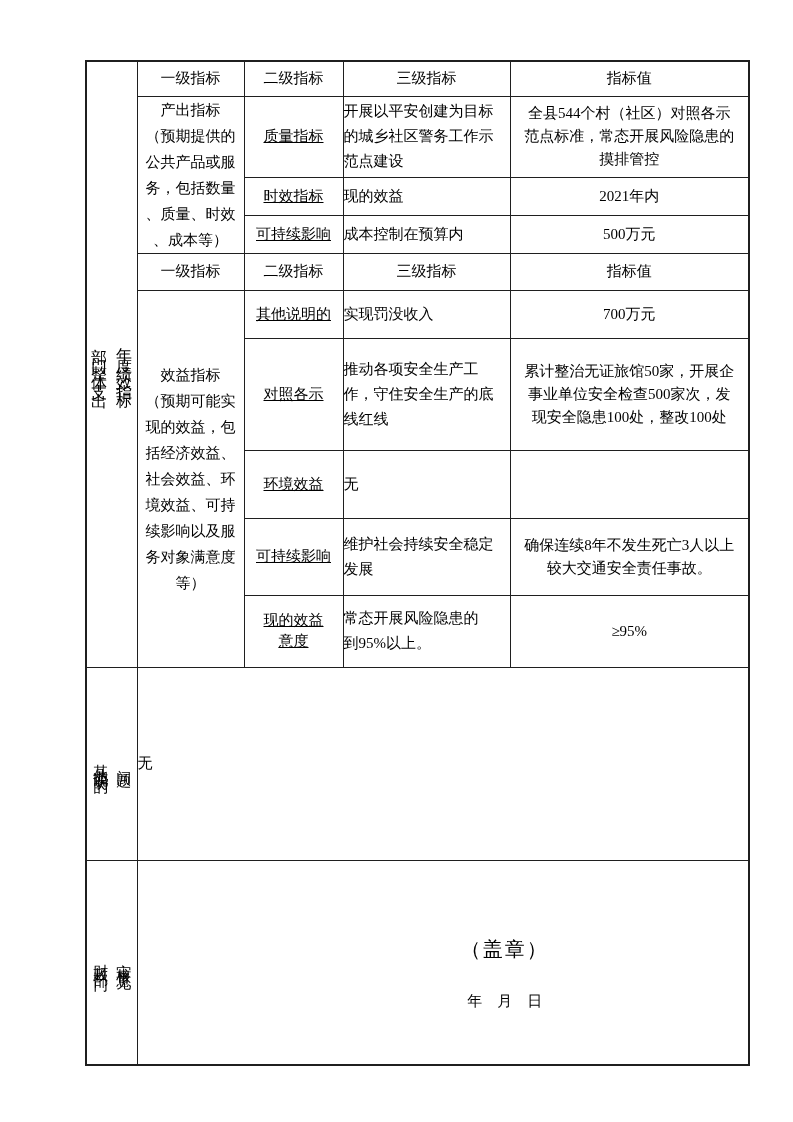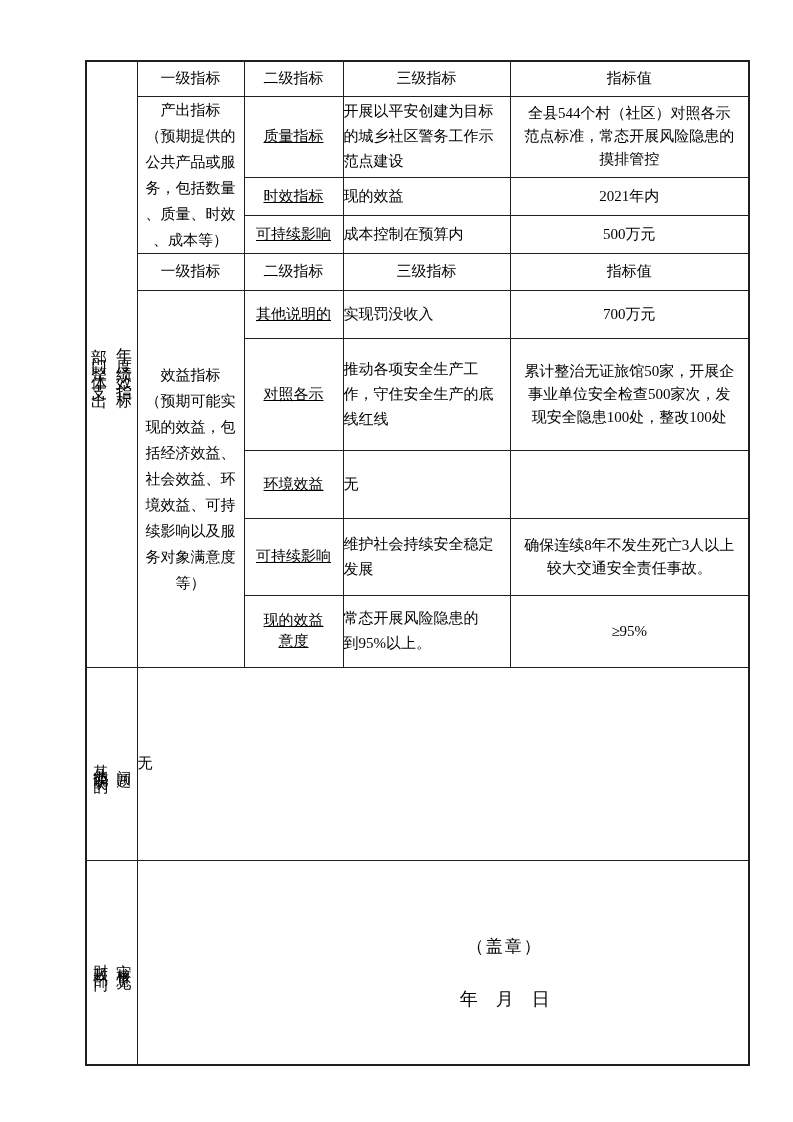--- a/index.html
+++ b/index.html
@@ -48,22 +48,22 @@
     text-orientation:upright;
     white-space:pre-line;
   }
   .vtext-a { font-size:16px; letter-spacing:9px; line-height:25px; }
   .vtext-b { font-size:15px; letter-spacing:4px; line-height:23px; }
   
   td.notes-cell { text-align:left; padding-left:7px; }
   
   td.review-cell { vertical-align:middle; }
   .stamp-block { text-align:center; padding-left:124px; padding-top:22px; }
-  .stamp-line { font-size:17px; letter-spacing:2px; }
-  .date-line  { margin-top:29px; font-size:18px; white-space:pre;text-align:center; }
+  .stamp-line { font-size:20px; letter-spacing:2px; }
+  .date-line  { margin-top:29px; font-size:15px; white-space:pre;text-align:center; }
 </style>
 </head>
 <body>
 
 <div class="page">
   <table class="main">
     <colgroup>
       <col style="width:51px">
         <col style="width:107px">
         <col style="width:99px">

